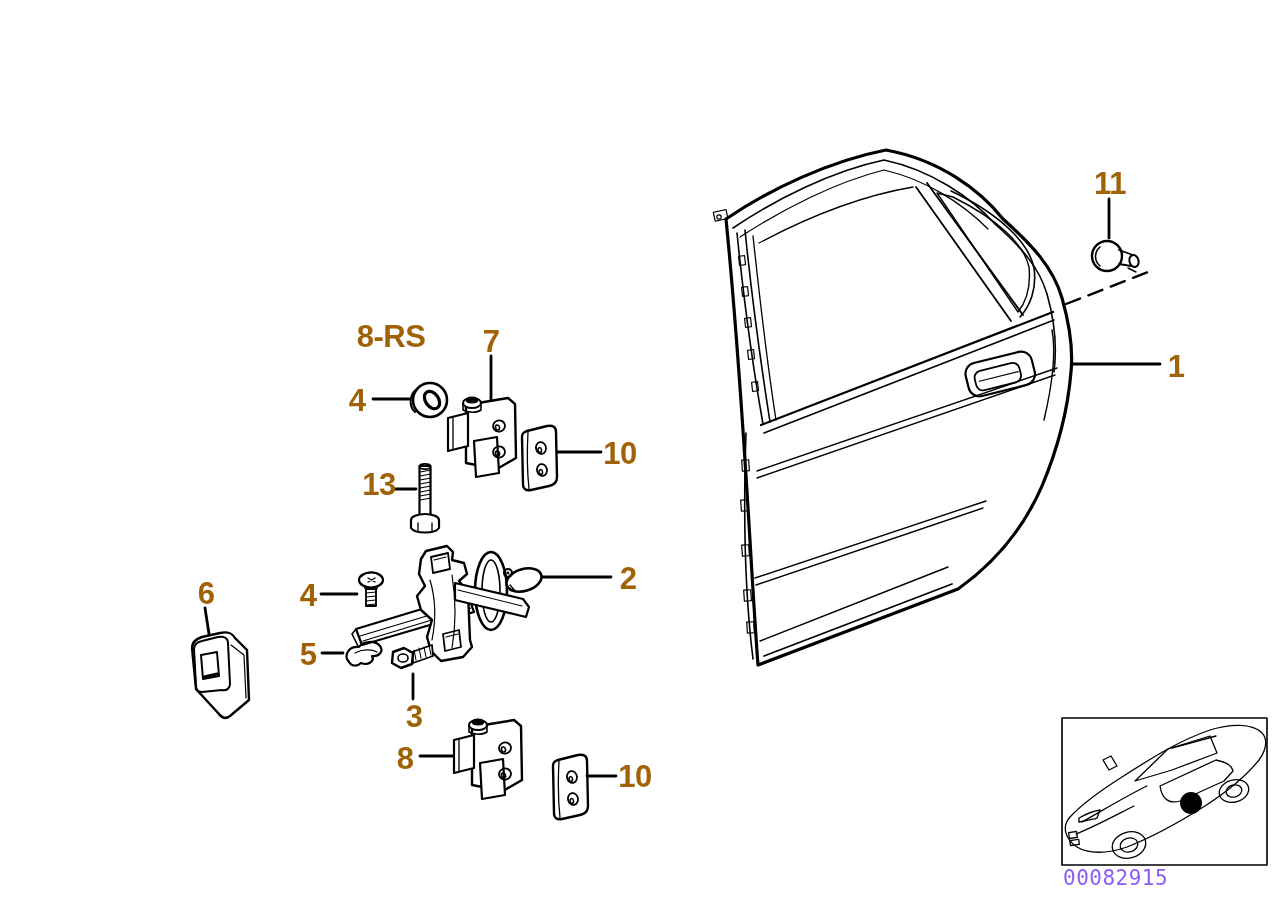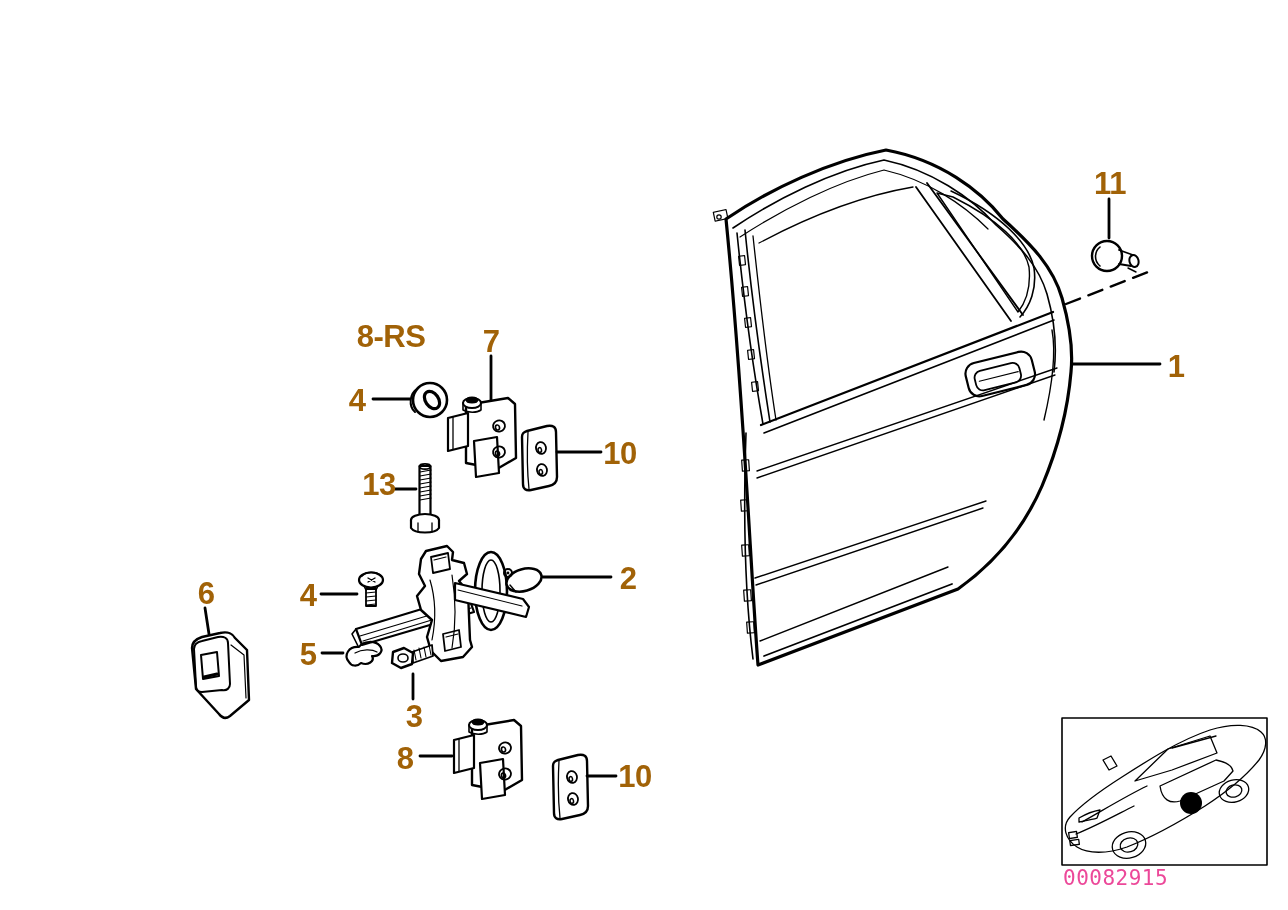--- a/index.html
+++ b/index.html
@@ -4,21 +4,21 @@
 <style>
   html,body{margin:0;padding:0;background:#fff;}
   #stage{position:relative;width:1288px;height:910px;background:#ffffff;overflow:hidden;
          font-family:"Liberation Sans",sans-serif;}
   #art{position:absolute;left:0;top:0;}
   .callout{position:absolute;transform:translate(-50%,-50%);
            font:700 31px "Liberation Sans",sans-serif;color:#a16207;
            letter-spacing:-0.5px;white-space:nowrap;line-height:1;}
   #partnum{position:absolute;left:1063px;top:866px;
            font-family:"DejaVu Sans Mono",monospace;font-size:21px;
-           color:#ec4899;letter-spacing:0.5px;}
+           color:#8b5cf6;letter-spacing:0.5px;}
 </style>
 </head>
 <body>
 
 <div id="stage">
 
 <svg id="art" width="1288" height="910" viewBox="0 0 1288 910" fill="none" stroke="#000" stroke-linecap="round" stroke-linejoin="round">
 
   <g>
 

